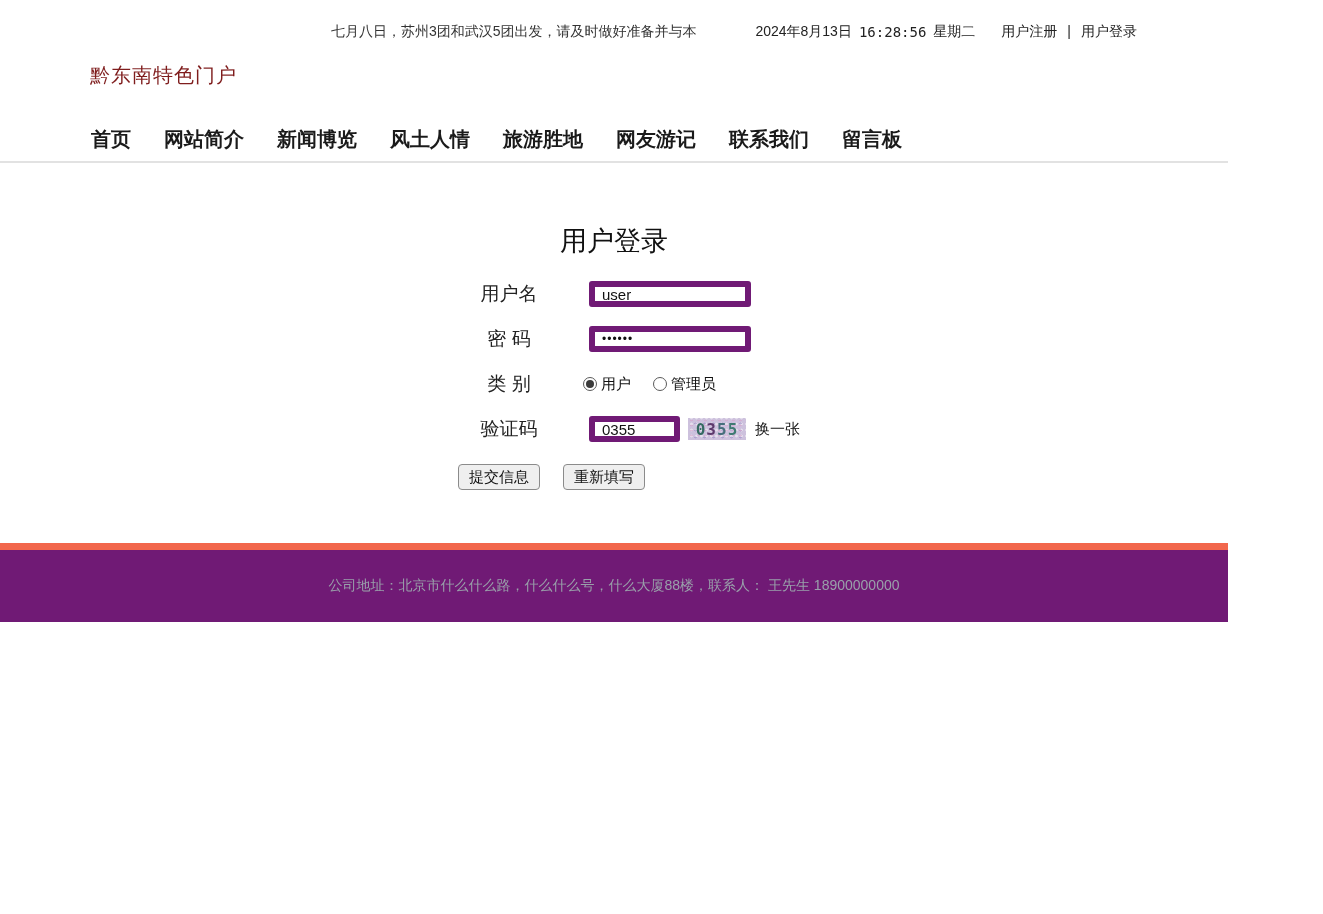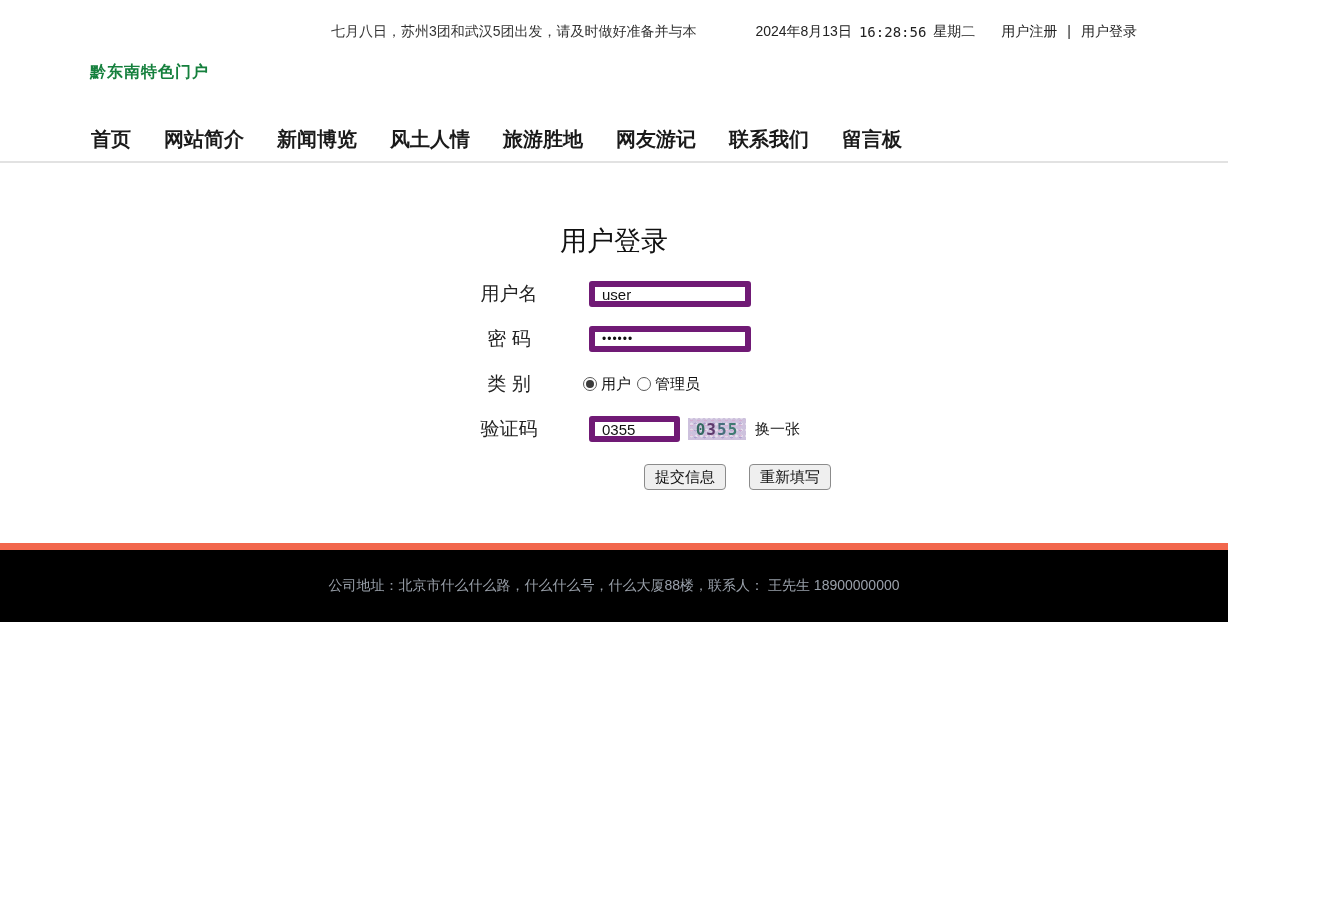--- a/index.html
+++ b/index.html
@@ -10,55 +10,55 @@
   .topbar { position:absolute; top:0; left:0; width:100%; height:50px; background:#fff; }
   .announcement { position:absolute; left:331px; top:23px; font-size:14px; color:#333; white-space:pre; }
   .topbar-right { position:absolute; right:91px; top:23px; display:flex; align-items:center; font-size:14px; color:#222; }
   .datetime { display:flex; align-items:center; white-space:pre; }
   .datetime .time { font-family:"DejaVu Sans Mono",monospace; margin:0 7px; font-size:14px; }
   .auth-links { display:flex; margin-left:26px; }
   .auth-links a { color:#222; text-decoration:none; cursor:pointer; }
   .auth-sep { margin:0 10px; color:#222; }
 
   
-  .site-title { position:absolute; left:90px; top:62px; font-size:16px; font-weight:bold; color:#15803d; letter-spacing:1px; }
+  .site-title { position:absolute; left:90px; top:62px; font-size:20px; font-weight:normal; color:#7f1d1d; letter-spacing:1px; }
   .nav { position:absolute; left:91px; top:126px; display:flex; gap:33px; }
   .nav a { font-size:20px; font-weight:bold; color:#1a1a1a; text-decoration:none; cursor:pointer; white-space:nowrap; }
   .header-divider { position:absolute; top:161px; left:0; width:100%; height:0; border-bottom:2px solid #e2e2e2; }
 
   
   .login-title { position:absolute; top:223px; left:0; width:100%; text-align:center; font-size:27px; font-weight:400; color:#111; }
   .form { position:absolute; left:458px; top:281px; width:440px; }
   .form-row { display:flex; align-items:center; height:26px; margin-bottom:19px; }
   .form-label { width:102px; text-align:center; font-size:19px; color:#222; white-space:pre; }
   .form-control { margin-left:29px; display:flex; align-items:center; }
   input.text { width:162px; height:26px; border:6px solid #701a75; border-radius:3px; padding:2px 7px; font-size:15px; font-family:"Liberation Sans",sans-serif; background:#fff; color:#111; outline:none; }
   input.pwd { font-size:12px; letter-spacing:1px; }
 
   
-  .radio-group { margin-left:23px; display:flex; align-items:flex-end; gap:6px; }
+  .radio-group { margin-left:23px; display:flex; align-items:flex-end; gap:22px; }
   .radio-option { display:flex; align-items:center; cursor:pointer; }
   .radio-circle { width:14px; height:14px; border:1.5px solid #5a5a5a; border-radius:50%; display:inline-flex; align-items:center; justify-content:center; background:#fff; }
   .radio-circle.checked::after { content:''; width:8px; height:8px; border-radius:50%; background:#3a3a3a; }
   .radio-text { font-size:15px; margin-left:4px; color:#111; }
 
   
   input.captcha { width:91px; }
   .captcha-img { width:58px; height:22px; margin-left:8px; display:flex; align-items:center; justify-content:center;
     background-image:
       radial-gradient(rgba(216,160,200,.55) 1px, transparent 1.5px),
       radial-gradient(rgba(140,120,190,.45) 1px, transparent 1.5px),
       radial-gradient(rgba(255,255,255,.5) 1px, transparent 1.4px);
     background-size:7px 5px, 9px 7px, 5px 6px;
     background-position:0 0, 3px 2px, 1px 3px; }
   .captcha-img span { font-family:"DejaVu Sans Mono",monospace; font-size:16px; font-weight:bold; letter-spacing:1px; }
   .captcha-refresh { margin-left:9px; font-size:15px; color:#111; text-decoration:none; cursor:pointer; }
 
   
-  .buttons-row { margin-left:119px; margin-top:22px; display:flex; gap:23px;justify-content:center; }
+  .buttons-row { margin-top:22px; display:flex; gap:23px; }
   button.btn { height:26px; padding:1px 10px; font-size:15px; font-family:"Liberation Sans",sans-serif; color:#111;
     background:#efefef; border:1px solid #8b8b8b; border-radius:4px; cursor:pointer; }
 
   
   .accent-stripe { position:absolute; top:543px; left:0; width:100%; height:7px; }
   .footer { position:absolute; top:550px; left:0; width:100%; height:72px; display:flex; flex-direction:column; justify-content:center; align-items:center; gap:8px; }
   .footer-line { font-size:14px; white-space:pre; text-align:center; }
 </style>
 </head>
 <body>
@@ -141,17 +141,17 @@
     </div>
 
     <div class="buttons-row">
       <button class="btn">提交信息</button>
       <button class="btn">重新填写</button>
     </div>
 
   </div>
 
   <div class="accent-stripe" style="background-color: rgb(242, 103, 77);"></div>
-  <div class="footer" style="background-color: #000000;">
+  <div class="footer" style="background-color: #701a75;">
     <div class="footer-line" style="color: rgb(153, 160, 170);">公司地址：北京市什么什么路，什么什么号，什么大厦88楼，联系人： 王先生 18900000000</div>
   </div>
 
 </div>
 
 </body></html>

